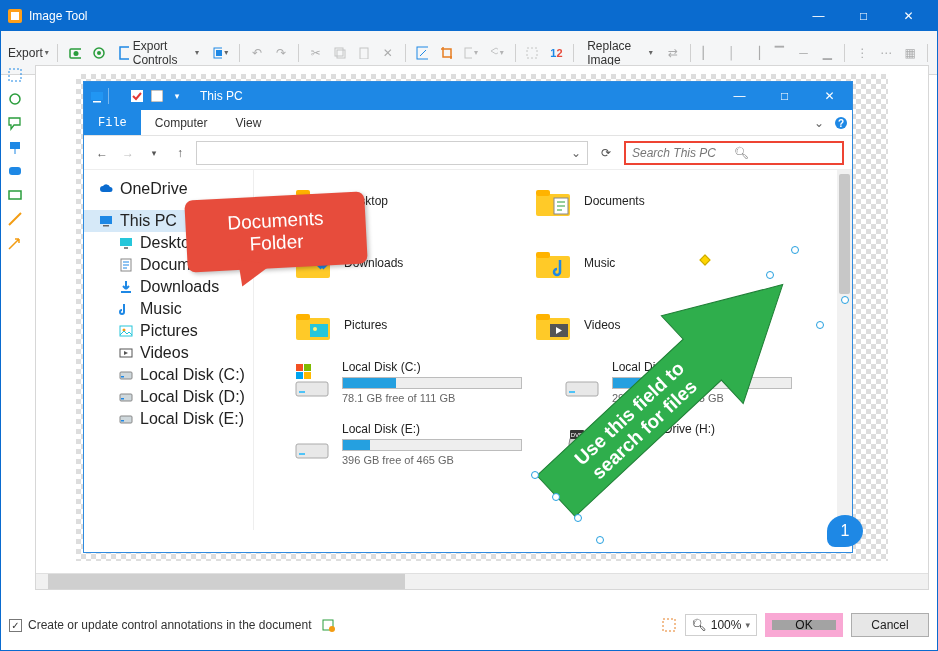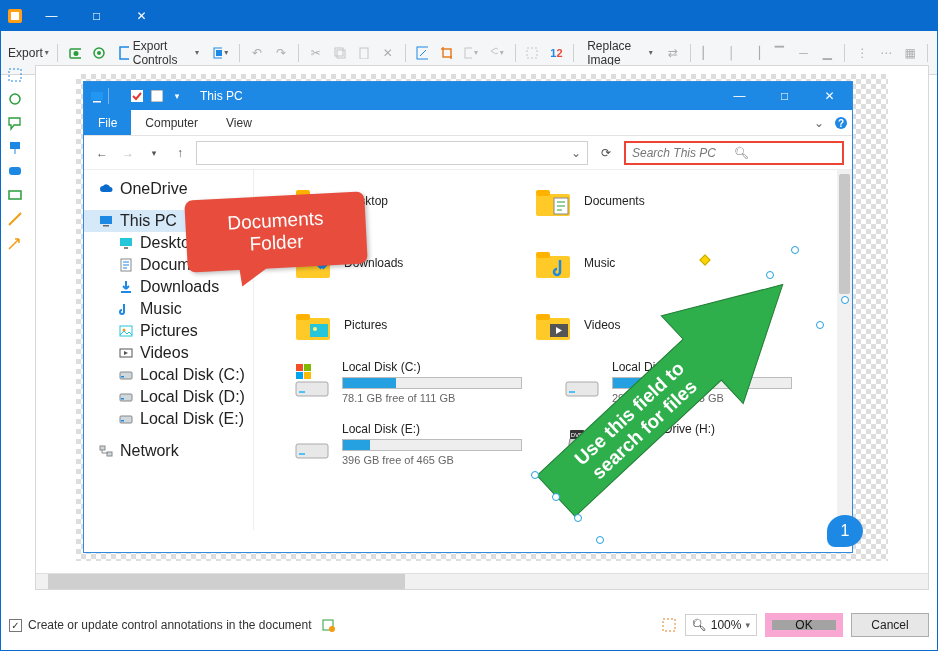--- a/index.html
+++ b/index.html
@@ -41,21 +41,21 @@
   
   .explorer { position:absolute; left:48px; top:16px; width:768px; height:470px; background:#fff; box-shadow:0 0 0 1px #2e8be0;}
   .ex-titlebar { height:28px; background:#1e88e5; color:#fff; display:flex; align-items:center;}
   .qat { display:flex;align-items:center;gap:2px;height:28px;padding:0 4px;}
   .qat .qi{ width:18px;height:18px;display:flex;align-items:center;justify-content:center;}
   .ex-titlebar .etitle{ padding-left:10px;font-size:12px;}
   .ex-titlebar .spacer{flex:1;}
   .ex-titlebar .wb{ width:45px;height:28px;display:flex;align-items:center;justify-content:center;}
   .ex-ribbonbar{ height:26px; background:#fff; border-bottom:1px solid #e3e3e3; display:flex;align-items:stretch;}
   .rtab{ padding:0 14px; display:flex;align-items:center;font-size:12px;color:#333;}
-  .rtab.file{ background:#1e88e5; color:#fff;}
+  .rtab.file{ background:#1e88e5; color:#fff;font-family:Liberation Mono, monospace;}
   .rspace{flex:1;}
   .rhelp{ width:22px;display:flex;align-items:center;justify-content:center;color:#1e88e5;font-weight:700;}
   .rcollapse{ width:22px;display:flex;align-items:center;justify-content:center;color:#666;}
   .ex-nav{ height:34px; display:flex; align-items:center; padding:4px 8px; gap:6px; border-bottom:1px solid #eee;}
   .navbtn{ width:20px;height:22px;display:flex;align-items:center;justify-content:center;color:#555;}
   .addr{ flex:1; height:24px; border:1px solid #cfcfcf; display:flex; align-items:center; padding:0 6px; gap:6px;}
   .addr .crumb{display:flex;align-items:center;gap:4px;font-size:12px;}
   .refresh{ width:24px;height:24px;display:flex;align-items:center;justify-content:center;color:#555;}
   .search{ width:220px; height:24px; border:2px solid #e43; display:flex;align-items:center; padding:0 6px; color:#777; font-size:12px; font-style:italic;}
   .search span{flex:1;}
@@ -97,20 +97,21 @@
 
 <div class="win">
 
   <div class="titlebar">
     <span class="icon">
       <svg width="16" height="16">
           <rect x="1" y="1" width="14" height="14" fill="#ff9f1a" rx="2"></rect>
           <rect x="4" y="4" width="8" height="8" fill="#fff"></rect>
         </svg>
     </span>
+    <span class="title">Image Tool</span>
     <div class="wbtn">
         <span>—</span>
       </div>
     <div class="wbtn">
         <span>□</span>
       </div>
     <div class="wbtn">
         <span>✕</span>
       </div>
   </div>
@@ -408,30 +409,20 @@
             <div class="tnode child">
               <span class="tico">
                 <svg width="16" height="16">
                   <rect x="2" y="5" width="12" height="7" rx="1" fill="#cfd8dc" stroke="#888"></rect>
                   <rect x="3" y="9" width="3" height="1.5" fill="#1e88e5"></rect>
                 </svg>
               </span>
               <span>Local Disk (E:)</span>
             </div>
             <div style="height: 10px;"></div>
-            <div class="tnode">
-              <span class="tico">
-                <svg width="16" height="16">
-                  <rect x="2" y="3" width="5" height="4" fill="#cfd8dc" stroke="#888"></rect>
-                  <rect x="9" y="9" width="5" height="4" fill="#cfd8dc" stroke="#888"></rect>
-                  <path d="M4 7v3h6" stroke="#888" fill="none"></path>
-                </svg>
-              </span>
-              <span>Network</span>
-            </div>
           </div>
         <div class="ex-content">
           <div class="grid" id="folders" style="margin-bottom:14px">
               <div class="folder">
                 <span class="fic">
                   <svg width="42" height="42">
                     <rect x="4" y="14" width="34" height="22" rx="2" fill="#ffca28"></rect>
                     <rect x="4" y="10" width="14" height="6" rx="2" fill="#ffb300"></rect>
                     <rect x="22" y="20" width="16" height="12" fill="#26c6da"></rect>
                   </svg>

